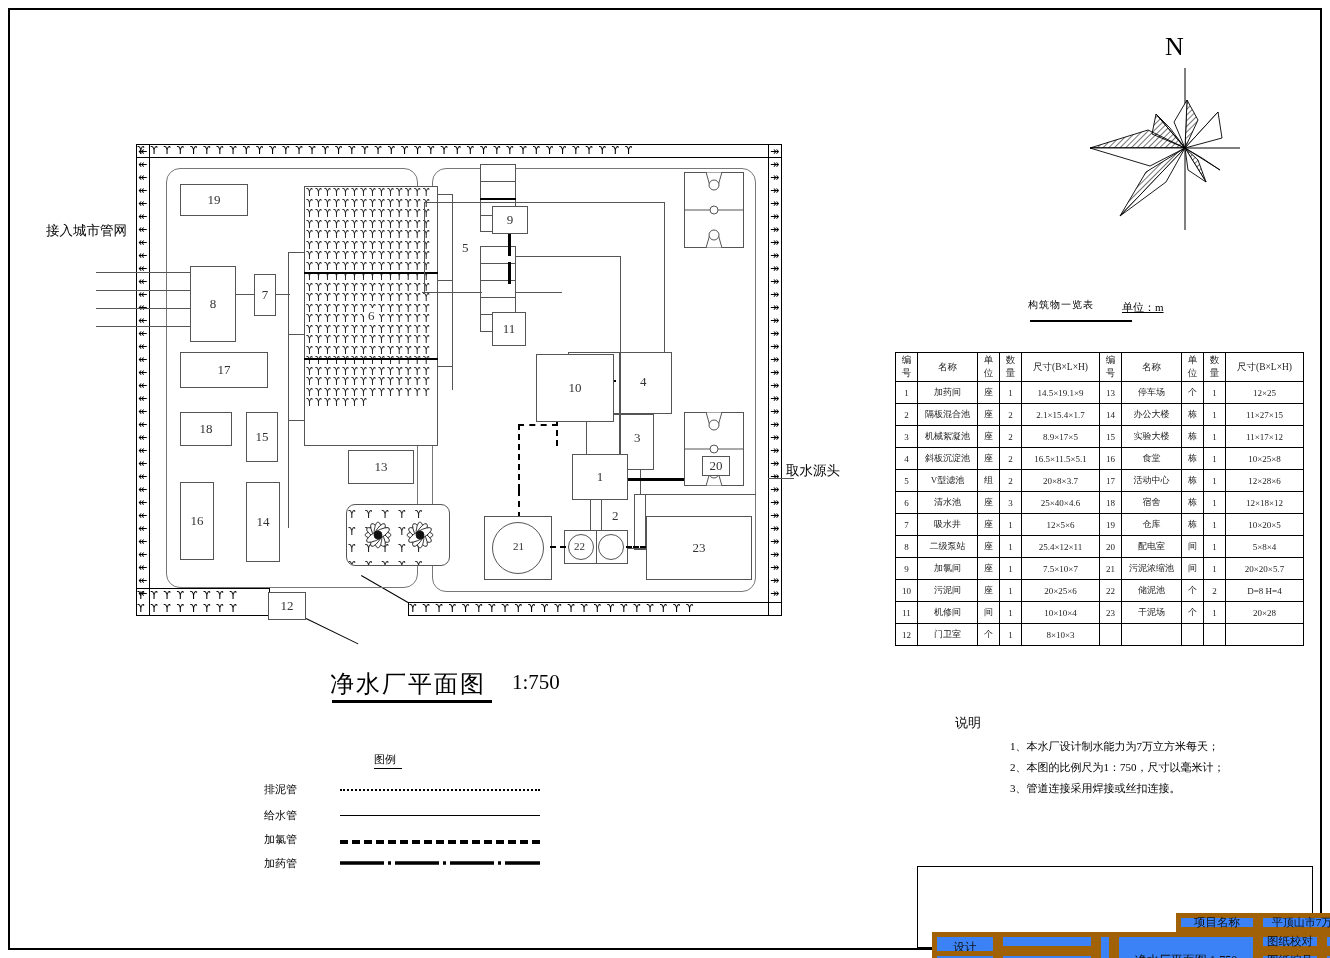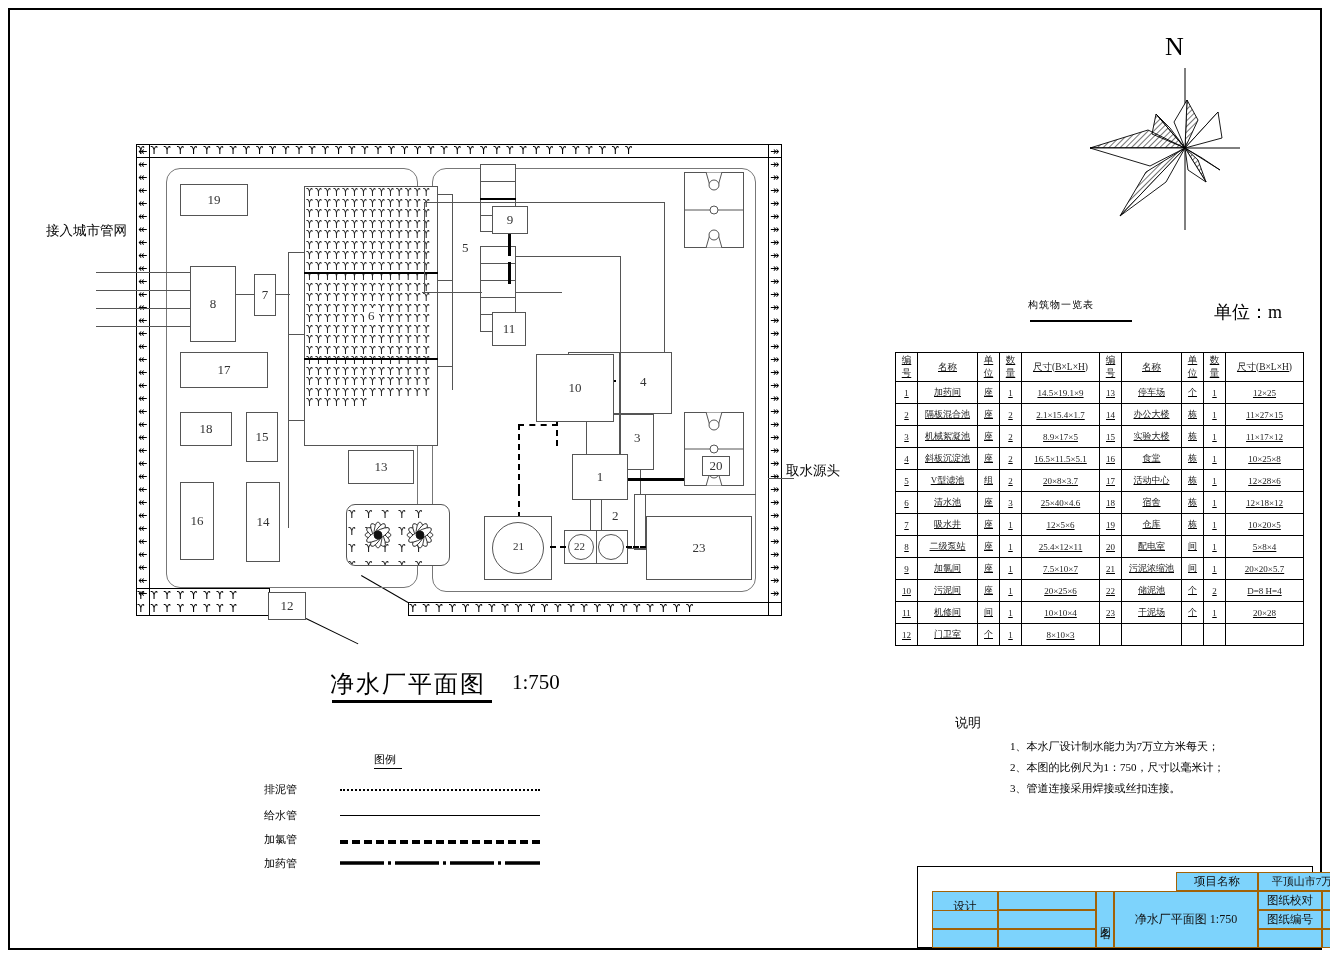--- a/index.html
+++ b/index.html
@@ -66,24 +66,24 @@
   #planScale { position:absolute; left:512px; top:670px; font-size:21px; }
 
   #legendTitle { position:absolute; left:374px; top:752px; font-size:11px; }
   #legendTitleUL{ position:absolute; left:374px; top:768px; width:28px; height:1px; background:#000; }
   .lg-label { position:absolute; font-size:11px; }
   .lg-line { position:absolute; left:340px; width:200px; }
 
   
   #tblTitle { position:absolute; left:1028px; top:298px; font-size:10px; letter-spacing:1px; }
   #tblTitleUL { position:absolute; left:1030px; top:320px; width:102px; height:2px; background:#000; }
-  #tblUnit { position:absolute; left:1214px; top:300px; font-size:18px; }
+  #tblUnit { position:absolute; left:1122px; top:300px; font-size:11px;text-decoration:underline; }
   #structTable {
     position:absolute; left:895px; top:352px; border-collapse:collapse;
-    font-size:9px; font-family:"Liberation Serif","DejaVu Serif",serif;text-decoration:underline;
+    font-size:9px; font-family:"Liberation Serif","DejaVu Serif",serif;
   }
   #structTable td, #structTable th {
     border:1px solid #000; padding:1px 2px; text-align:center;
     height:22px; color:#222; font-weight:normal;
   }
   #structTable th { font-size:9.5px; }
   .c-no   { width:22px; }
   .c-name { width:60px; }
   .c-unit { width:22px; }
   .c-qty  { width:22px; }
@@ -91,23 +91,23 @@
 
   
   #notesHead { position:absolute; left:955px; top:714px; font-size:13px; }
   #notesList { position:absolute; left:1010px; top:736px; font-size:11px; line-height:21px; }
 
   
   #titleblock {
     position:absolute; left:917px; top:866px; width:396px; height:82px;
     border:1px solid #000;
   }
-  #titleblock .tb { position:absolute; border:1px solid #a16207; background:#7dd3fc;
+  #titleblock .tb { position:absolute; border:5px solid #a16207; background:#3b82f6;
     display:flex; align-items:center; justify-content:center;
-    font-size:11.5px; color:#111; }
+    font-size:11.5px; color:#111;margin-top:41px; }
   #titleblock .tb.vert { writing-mode:vertical-rl; font-size:11px; letter-spacing:2px;}
 
   
   #compass { position:absolute; left:1090px; top:30px; width:190px; height:215px; }
   #compassN { position:absolute; left:1165px; top:32px; font-size:26px;
               font-family:"Liberation Serif","DejaVu Serif",serif; }
 </style>
 </head>
 <body>
 

